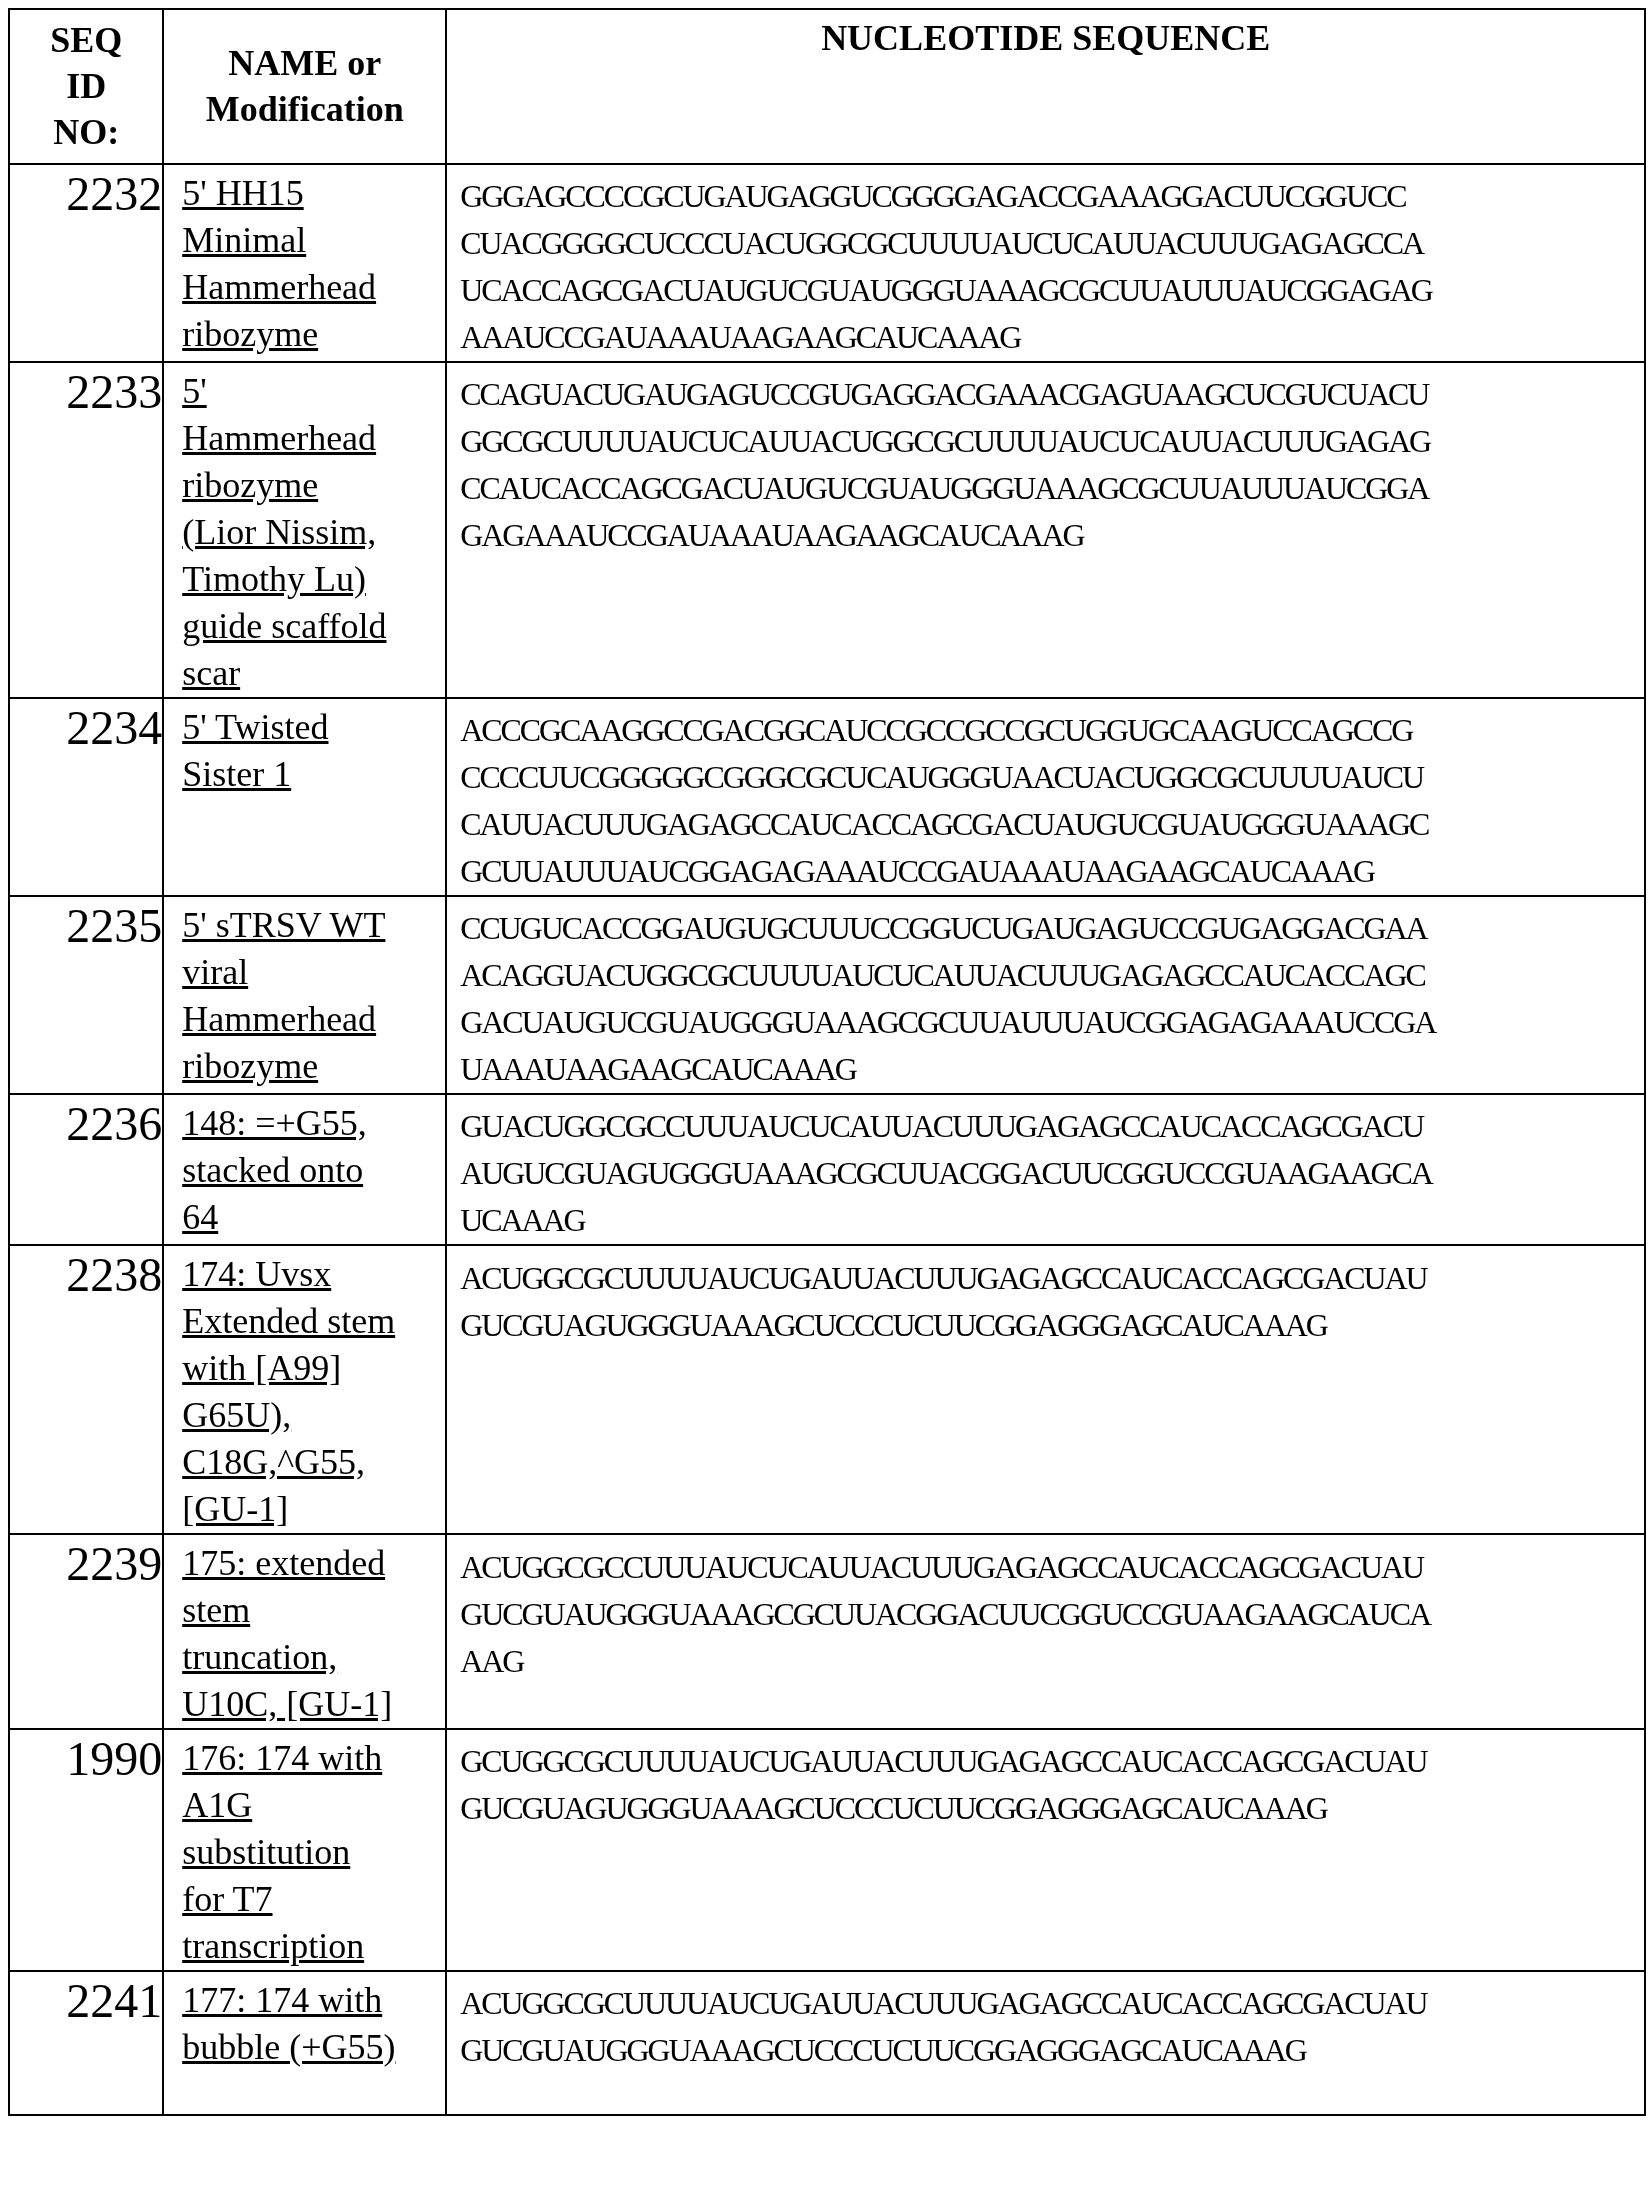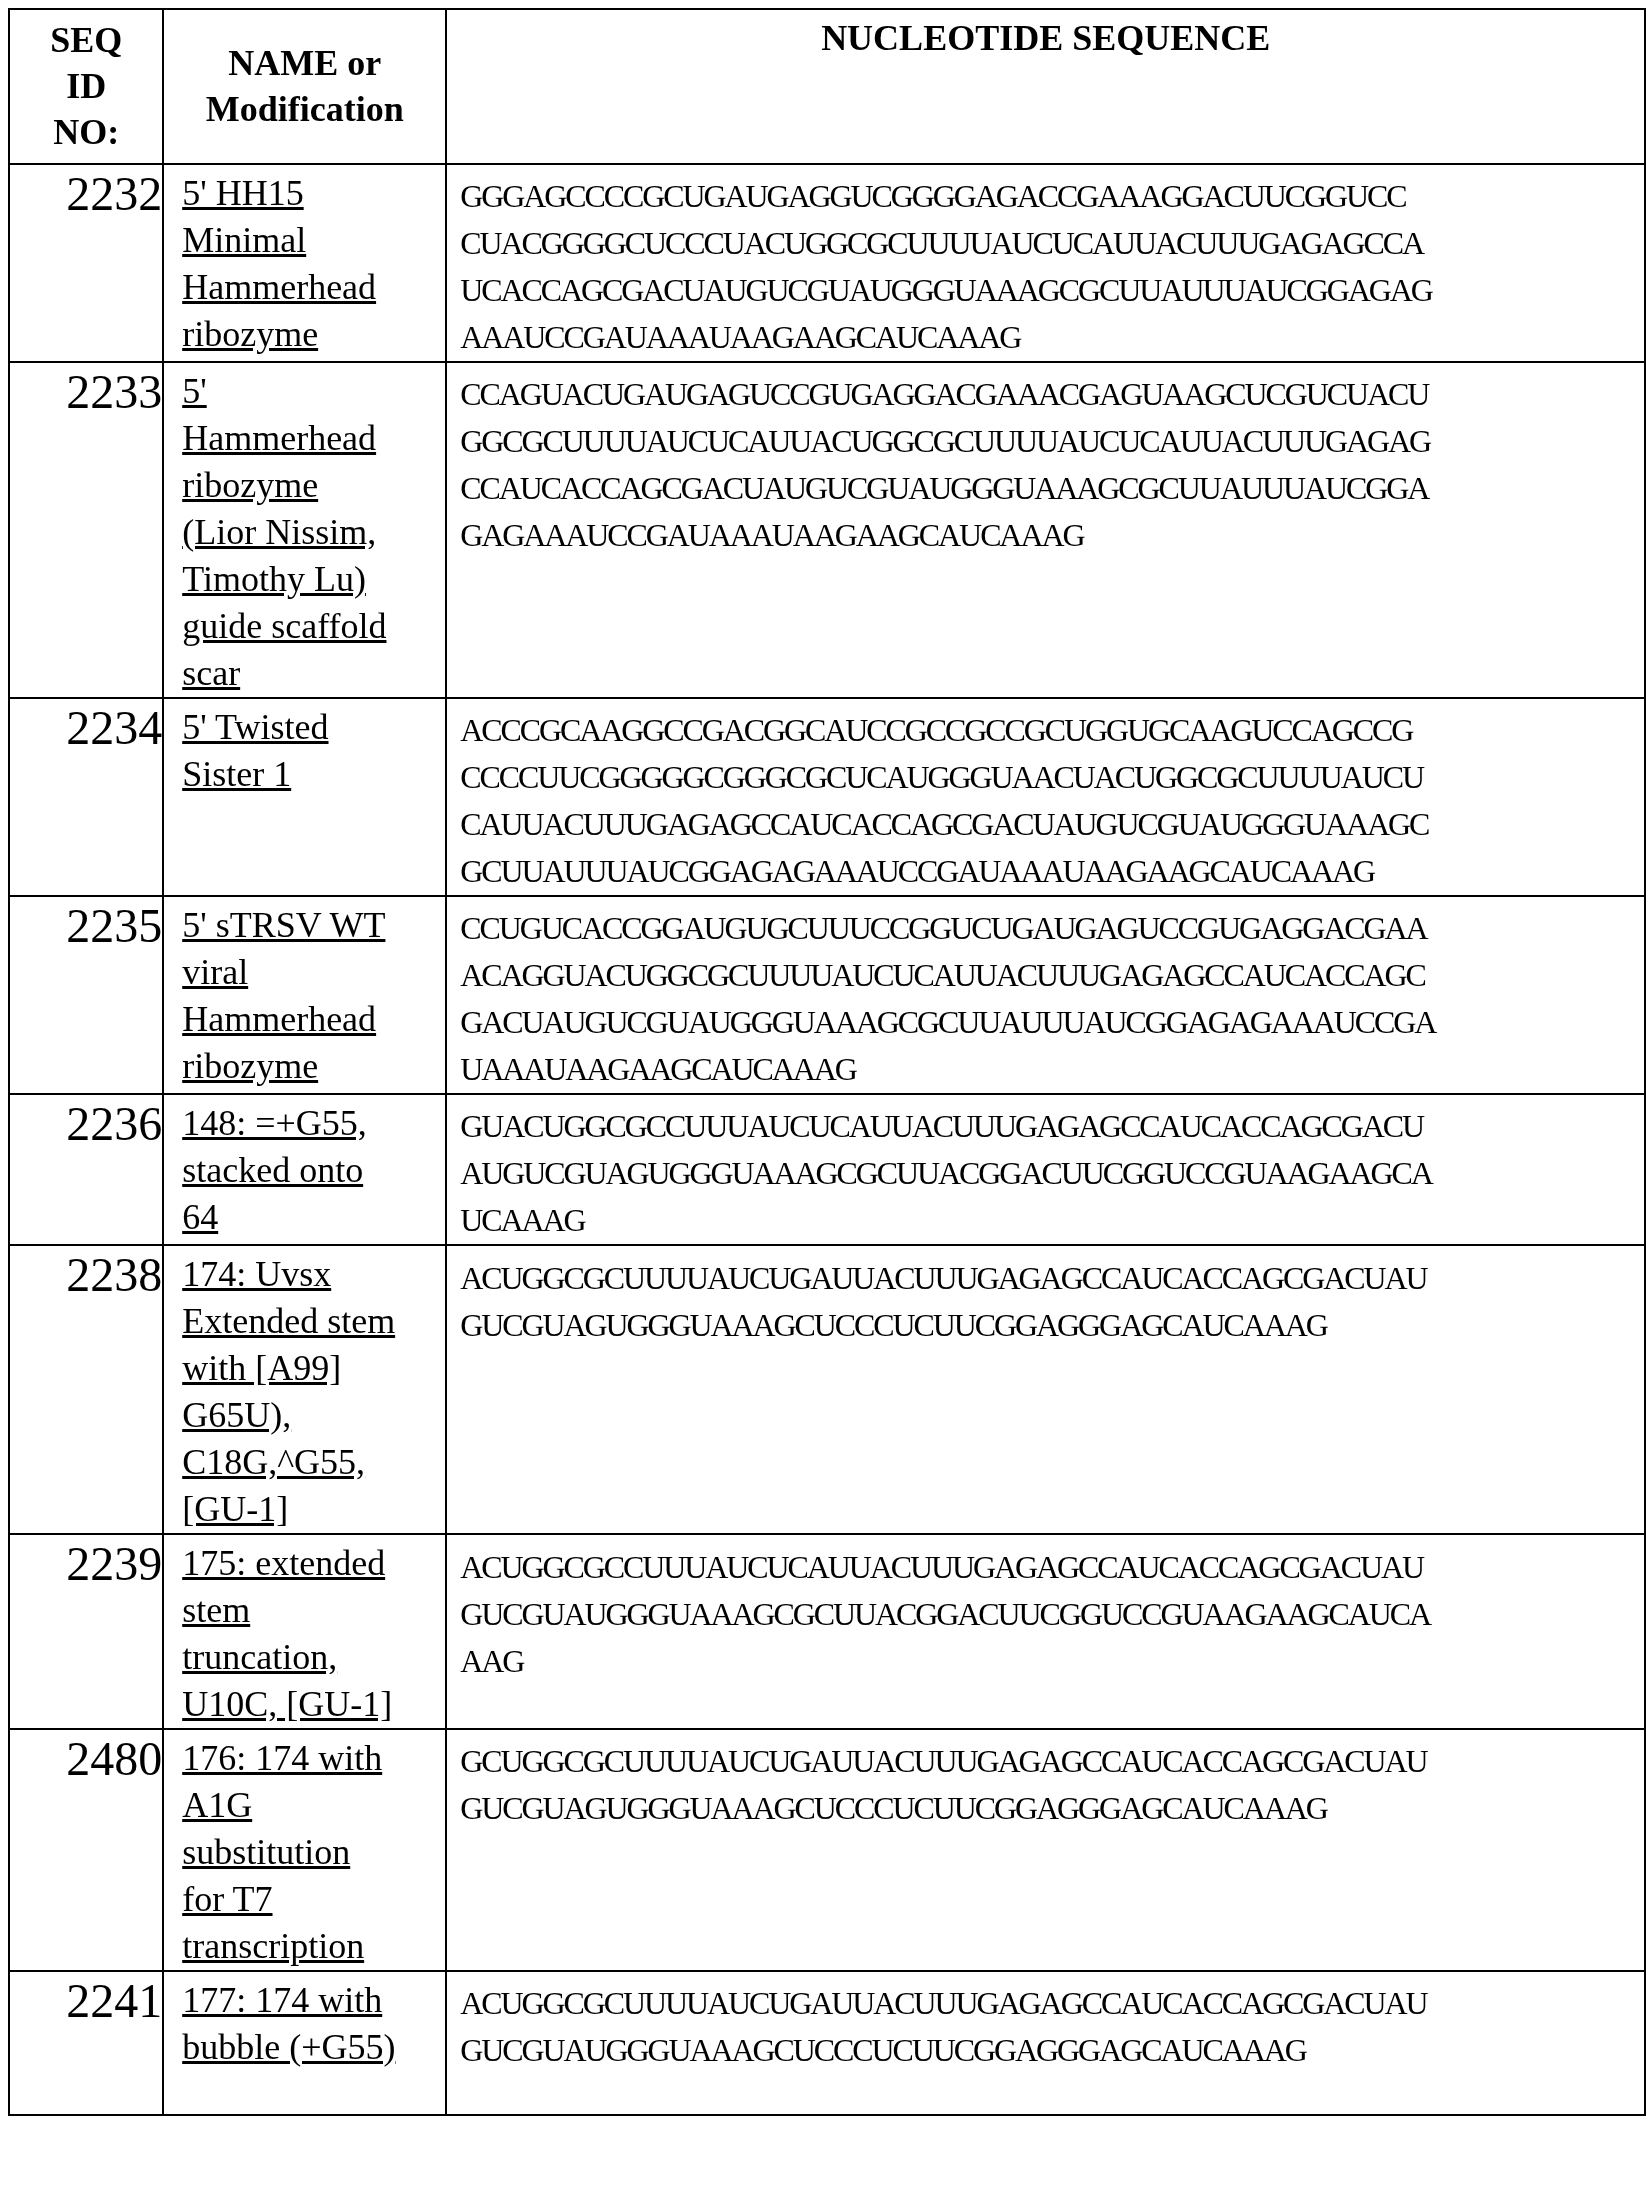--- a/index.html
+++ b/index.html
@@ -168,21 +168,21 @@
           <span class="line">truncation,</span>
           <span class="line">U10C, [GU-1]</span>
         </td>
     <td class="sequence">
           <span class="line">ACUGGCGCCUUUAUCUCAUUACUUUGAGAGCCAUCACCAGCGACUAU</span>
           <span class="line">GUCGUAUGGGUAAAGCGCUUACGGACUUCGGUCCGUAAGAAGCAUCA</span>
           <span class="line">AAG</span>
         </td>
   </tr>
       <tr style="height: 238px;">
-    <td class="id"><span>2480</span></td>
+    <td class="id"><span>1990</span></td>
     <td class="name">
           <span class="line">176: 174 with</span>
           <span class="line">A1G</span>
           <span class="line">substitution</span>
           <span class="line">for T7</span>
           <span class="line">transcription</span>
         </td>
     <td class="sequence">
           <span class="line">GCUGGCGCUUUUAUCUGAUUACUUUGAGAGCCAUCACCAGCGACUAU</span>
           <span class="line">GUCGUAGUGGGUAAAGCUCCCUCUUCGGAGGGAGCAUCAAAG</span>

